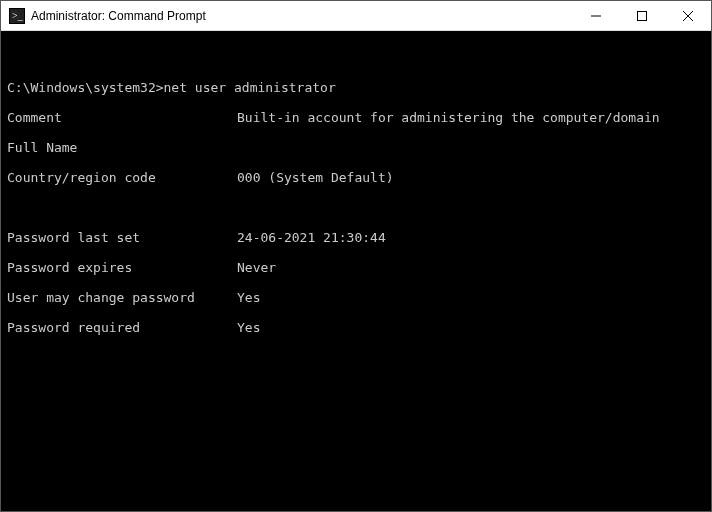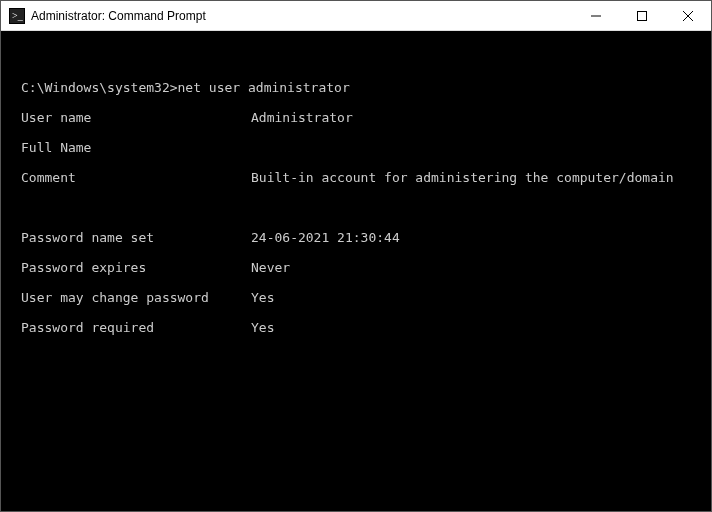--- a/index.html
+++ b/index.html
@@ -48,21 +48,21 @@
       cursor: pointer;
     }
     .win-btn svg { width: 10px; height: 10px; }
     .console {
       flex: 1;
       background: #000;
       color: #ccc;
       font-family: Consolas, "Lucida Console", monospace;
       font-size: 13px;
       line-height: 15px;
-      padding: 4px 20px;
+      padding: 4px 6px;
       white-space: pre;
       overflow: hidden;
       position: relative;
     }
     .row { display: block; min-height: 15px; }
     .label { display: inline-block; width: 230px; }
     .val { display: inline-block; }
     .hl-row {
       position: relative;
     }
@@ -105,25 +105,25 @@
             <line x1="0" y1="0" x2="10" y2="10" stroke="#000" stroke-width="1"></line>
             <line x1="10" y1="0" x2="0" y2="10" stroke="#000" stroke-width="1"></line>
           </svg>
       </div>
     </div>
   </div>
 
   <div class="console">
 <span class="row"></span>
 <span class="row"><span>C:\Windows\system32&gt;</span><span>net user administrator</span></span>
-<span class="row"><span class="label">User name</span><span class="val">Administrator</span></span>
+<span class="row"><span class="label">Comment</span><span class="val">Built-in account for administering the computer/domain</span></span>
 <span class="row"><span class="label">Full Name</span><span class="val"></span></span>
-<span class="row"><span class="label">Comment</span><span class="val">Built-in account for administering the computer/domain</span></span>
+<span class="row"><span class="label">Country/region code</span><span class="val">000 (System Default)</span></span>
 <span class="row"></span>
-<span class="row"><span class="label">Password name set</span><span class="val">24-06-2021 21:30:44</span></span>
+<span class="row"><span class="label">Password last set</span><span class="val">24-06-2021 21:30:44</span></span>
 <span class="row"><span class="label">Password expires</span><span class="val">Never</span></span>
 <span class="row"><span class="label">User may change password</span><span class="val">Yes</span></span>
 <span class="row"><span class="label">Password required</span><span class="val">Yes</span></span>
 <span class="row"></span>
 
 
 
 
 
 

